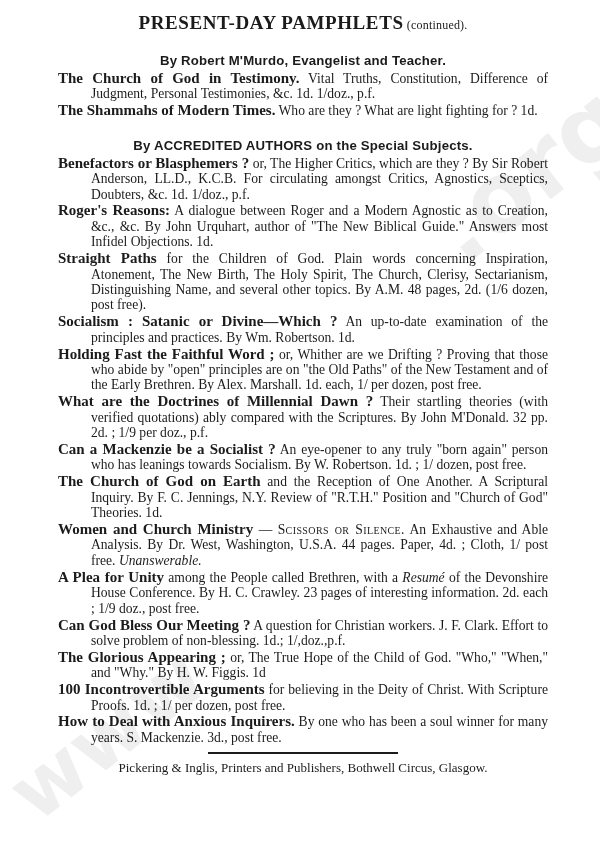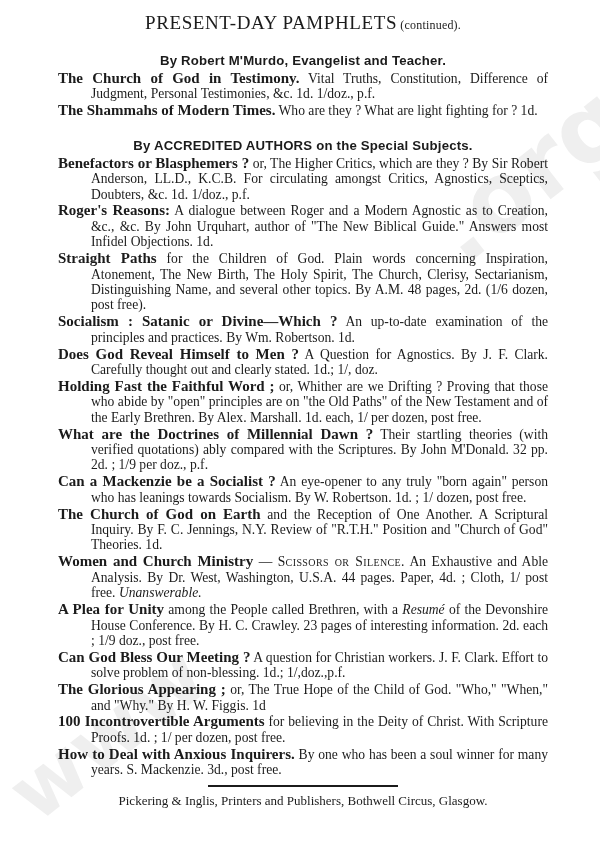--- a/index.html
+++ b/index.html
@@ -26,21 +26,21 @@
   .wm-www  { font-size: 80px; left: -4px;  top: 688px; }
   .wm-org  { font-size: 96px; left: 420px; top: 118px; }
   .content { position: relative; z-index: 1; padding: 12px 52px 0 58px; }
   .title {
     text-align: center;
     font-size: 19px;
     letter-spacing: 0.6px;
     margin-bottom: 6px;
     font-weight: normal;
   }
-  .t-bold   { font-weight: normal; text-align: right; }
+  .t-bold   { font-weight: bold; text-align: right; }
   .t-normal { font-weight: normal; font-size: 12px; letter-spacing: 0.2px; }
   .section-heading {
     font-family: "Liberation Sans", sans-serif;
     font-size: 13.2px;
     font-weight: bold;
     text-align: center;
     margin: 19px 0 3px 0;
     letter-spacing: 0.2px;
   }
   .entry {
@@ -84,21 +84,20 @@
       <p class="entry"><span class="seg-lead">The Church of God in Testimony.</span><span class="seg-plain"> Vital Truths, Constitution, Difference of Judgment, Personal Testimonies, &amp;c. 1d. 1/doz., p.f.</span></p>
       <p class="entry"><span class="seg-lead">The Shammahs of Modern Times.</span><span class="seg-plain"> Who are they ? What are light fighting for ? 1d.</span></p>
     </section>
 
     <section>
       <h2 class="section-heading">By ACCREDITED AUTHORS on the Special Subjects.</h2>
       <p class="entry"><span class="seg-lead">Benefactors or Blasphemers ?</span><span class="seg-plain"> or, The Higher Critics, which are they ? By Sir Robert Anderson, LL.D., K.C.B. For circulating amongst Critics, Agnostics, Sceptics, Doubters, &amp;c. 1d. 1/doz., p.f.</span></p>
       <p class="entry"><span class="seg-lead">Roger's Reasons:</span><span class="seg-plain"> A dialogue between Roger and a Modern Agnostic as to Creation, &amp;c., &amp;c. By John Urquhart, author of "The New Biblical Guide." Answers most Infidel Objections. 1d.</span></p>
       <p class="entry"><span class="seg-lead">Straight Paths</span><span class="seg-plain"> for the Children of God. Plain words concerning Inspiration, Atonement, The New Birth, The Holy Spirit, The Church, Clerisy, Sectarianism, Distinguishing Name, and several other topics. By A.M. 48 pages, 2d. (1/6 dozen, post free).</span></p>
       <p class="entry"><span class="seg-lead">Socialism : Satanic or Divine—Which ?</span><span class="seg-plain"> An up-to-date examination of the principles and practices. By Wm. Robertson. 1d.</span></p>
-      <p class="entry"><span class="seg-lead">Does God Reveal Himself to Men ?</span><span class="seg-plain"> A Question for Agnostics. By J. F. Clark. Carefully thought out and clearly stated. 1d.; 1/, doz.</span></p>
       <p class="entry"><span class="seg-lead">Holding Fast the Faithful Word ;</span><span class="seg-plain"> or, Whither are we Drifting ? Proving that those who abide by "open" principles are on "the Old Paths" of the New Testament and of the Early Brethren. By Alex. Marshall. 1d. each, 1/ per dozen, post free.</span></p>
       <p class="entry"><span class="seg-lead">What are the Doctrines of Millennial Dawn ?</span><span class="seg-plain"> Their startling theories (with verified quotations) ably compared with the Scriptures. By John M'Donald. 32 pp. 2d. ; 1/9 per doz., p.f.</span></p>
       <p class="entry"><span class="seg-lead">Can a Mackenzie be a Socialist ?</span><span class="seg-plain"> An eye-opener to any truly "born again" person who has leanings towards Socialism. By W. Robertson. 1d. ; 1/ dozen, post free.</span></p>
       <p class="entry"><span class="seg-lead">The Church of God on Earth</span><span class="seg-plain"> and the Reception of One Another. A Scriptural Inquiry. By F. C. Jennings, N.Y. Review of "R.T.H." Position and "Church of God" Theories. 1d.</span></p>
       <p class="entry"><span class="seg-lead">Women and Church Ministry</span><span class="seg-plain"> — </span><span class="seg-sc">Scissors or Silence.</span><span class="seg-plain"> An Exhaustive and Able Analysis. By Dr. West, Washington, U.S.A. 44 pages. Paper, 4d. ; Cloth, 1/ post free. </span><span class="seg-italic">Unanswerable.</span></p>
       <p class="entry"><span class="seg-lead">A Plea for Unity</span><span class="seg-plain"> among the People called Brethren, with a </span><span class="seg-italic">Resumé</span><span class="seg-plain"> of the Devonshire House Conference. By H. C. Crawley. 23 pages of interesting information. 2d. each ; 1/9 doz., post free.</span></p>
       <p class="entry"><span class="seg-lead">Can God Bless Our Meeting ?</span><span class="seg-plain"> A question for Christian workers. J. F. Clark. Effort to solve problem of non-blessing. 1d.; 1/,doz.,p.f.</span></p>
       <p class="entry"><span class="seg-lead">The Glorious Appearing ;</span><span class="seg-plain"> or, The True Hope of the Child of God. "Who," "When," and "Why." By H. W. Figgis. 1d</span></p>
       <p class="entry"><span class="seg-lead">100 Incontrovertible Arguments</span><span class="seg-plain"> for believing in the Deity of Christ. With Scripture Proofs. 1d. ; 1/ per dozen, post free.</span></p>
       <p class="entry"><span class="seg-lead">How to Deal with Anxious Inquirers.</span><span class="seg-plain"> By one who has been a soul winner for many years. S. Mackenzie. 3d., post free.</span></p>

